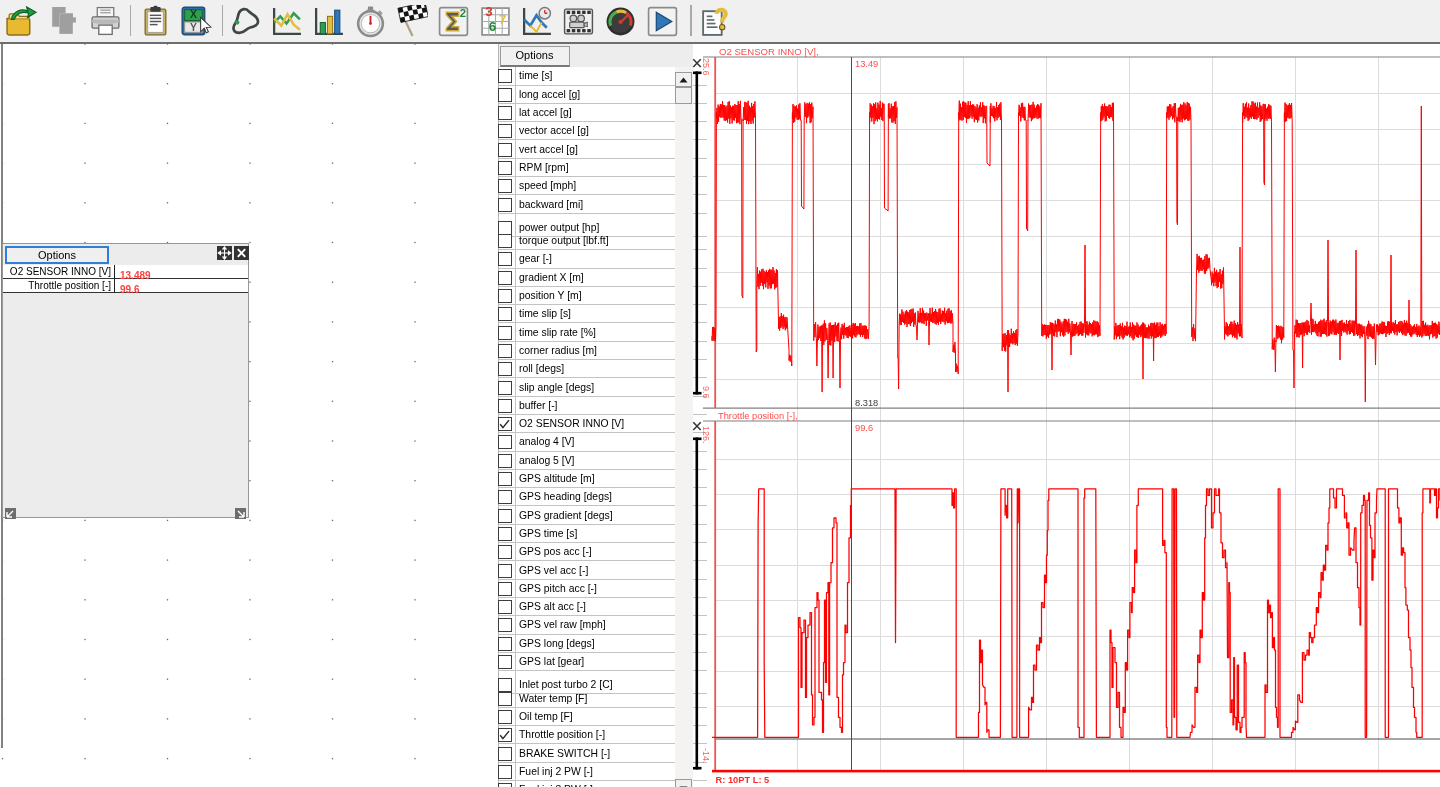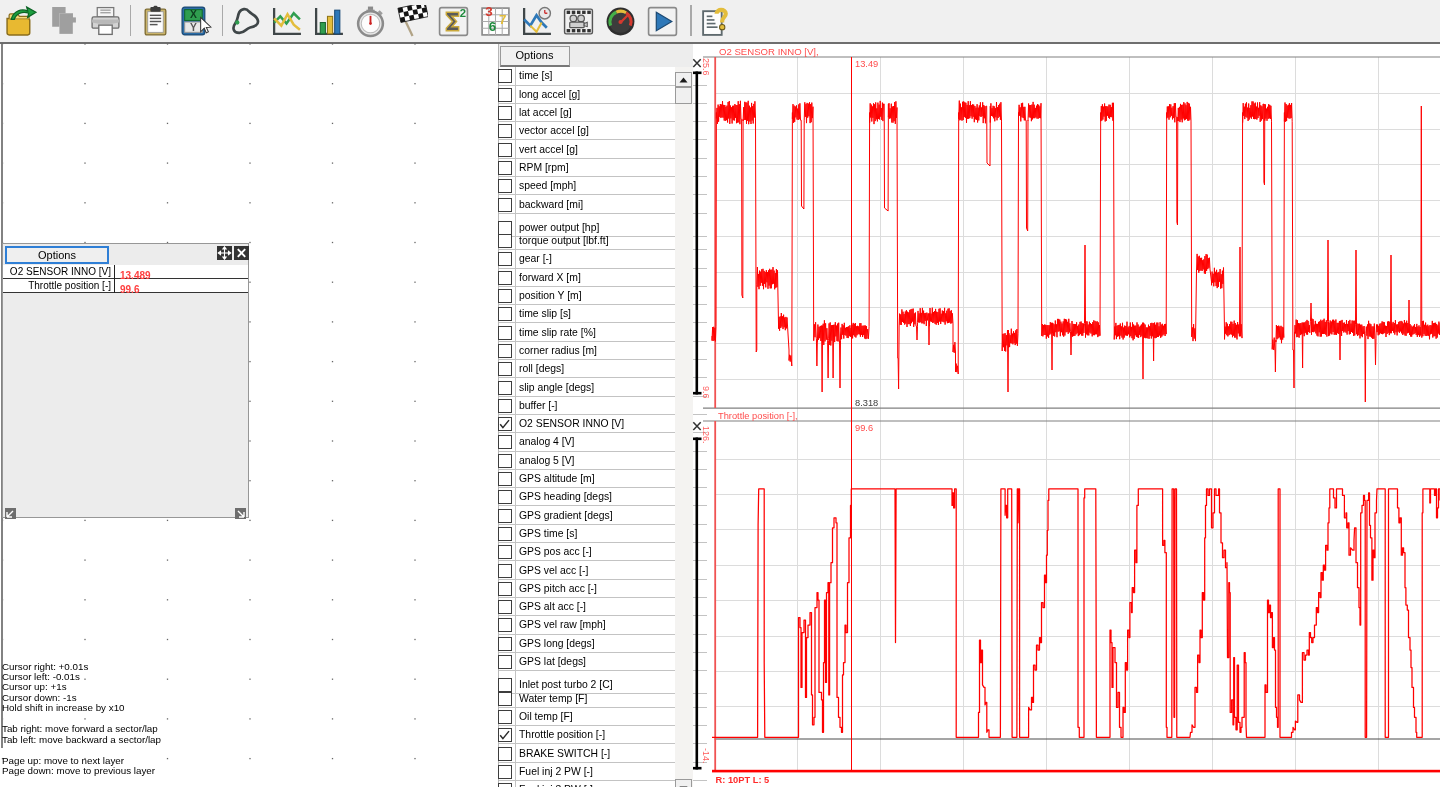--- a/index.html
+++ b/index.html
@@ -293,31 +293,20 @@
 <rect x="331.85" y="718.25" width="1.3" height="1.3" fill="#666"></rect>
 <rect x="414.35" y="718.25" width="1.3" height="1.3" fill="#666"></rect>
 <rect x="1.85" y="757.95" width="1.3" height="1.3" fill="#666"></rect>
 <rect x="84.35" y="757.95" width="1.3" height="1.3" fill="#666"></rect>
 <rect x="166.85" y="757.95" width="1.3" height="1.3" fill="#666"></rect>
 <rect x="249.35" y="757.95" width="1.3" height="1.3" fill="#666"></rect>
 <rect x="331.85" y="757.95" width="1.3" height="1.3" fill="#666"></rect>
 <rect x="414.35" y="757.95" width="1.3" height="1.3" fill="#666"></rect>
     </svg>
 <div id="leftborder"></div>
-<div id="keys">Cursor right: +0.01s
-Cursor left: -0.01s
-Cursor up: +1s
-Cursor down: -1s
-Hold shift in increase by x10
-
-Tab right: move forward a sector/lap
-Tab left: move backward a sector/lap
-
-Page up: move to next layer
-Page down: move to previous layer</div>
 <div id="optwin">
   <div id="optbtn">Options</div>
   <div class="wbtn" style="left:213.5px"><svg width="15" height="14" viewBox="0 0 15 14">
           <g stroke="#fff" stroke-width="1.1" fill="#fff">
             <line x1="7.5" y1="2.2" x2="7.5" y2="11.8"></line>
             <line x1="2.7" y1="7" x2="12.3" y2="7"></line>
             <path d="M7.5 0.8 L5.9 3 L9.1 3 Z M7.5 13.2 L5.9 11 L9.1 11 Z M1.3 7 L3.5 5.4 L3.5 8.6 Z M13.7 7 L11.5 5.4 L11.5 8.6 Z"></path>
           </g>
         </svg></div>
   <div class="wbtn" style="left:231px"><svg width="15" height="14" viewBox="0 0 15 14">
@@ -382,21 +371,21 @@
 <div class="crow" style="top:188.0px">
 <div class="cbx"></div>
         <div class="ctx">torque output [lbf.ft]</div>
       </div>
 <div class="crow" style="top:206.3px">
 <div class="cbx"></div>
         <div class="ctx">gear [-]</div>
       </div>
 <div class="crow" style="top:224.6px">
 <div class="cbx"></div>
-        <div class="ctx">forward X [m]</div>
+        <div class="ctx">gradient X [m]</div>
       </div>
 <div class="crow" style="top:242.9px">
 <div class="cbx"></div>
         <div class="ctx">position Y [m]</div>
       </div>
 <div class="crow" style="top:261.2px">
 <div class="cbx"></div>
         <div class="ctx">time slip [s]</div>
       </div>
 <div class="crow" style="top:279.5px">
@@ -470,21 +459,21 @@
 <div class="crow" style="top:572.3px">
 <div class="cbx"></div>
         <div class="ctx">GPS vel raw [mph]</div>
       </div>
 <div class="crow" style="top:590.6px">
 <div class="cbx"></div>
         <div class="ctx">GPS long [degs]</div>
       </div>
 <div class="crow" style="top:608.9px">
 <div class="cbx"></div>
-        <div class="ctx">GPS lat [degs]</div>
+        <div class="ctx">GPS lat [gear]</div>
       </div>
 <div class="crow" style="top:632px">
 <div class="cbx"></div>
         <div class="ctx">Inlet post turbo 2 [C]</div>
       </div>
 <div class="crow" style="top:645.5px">
 <div class="cbx"></div>
         <div class="ctx">Water temp [F]</div>
       </div>
 <div class="crow" style="top:663.8px">

